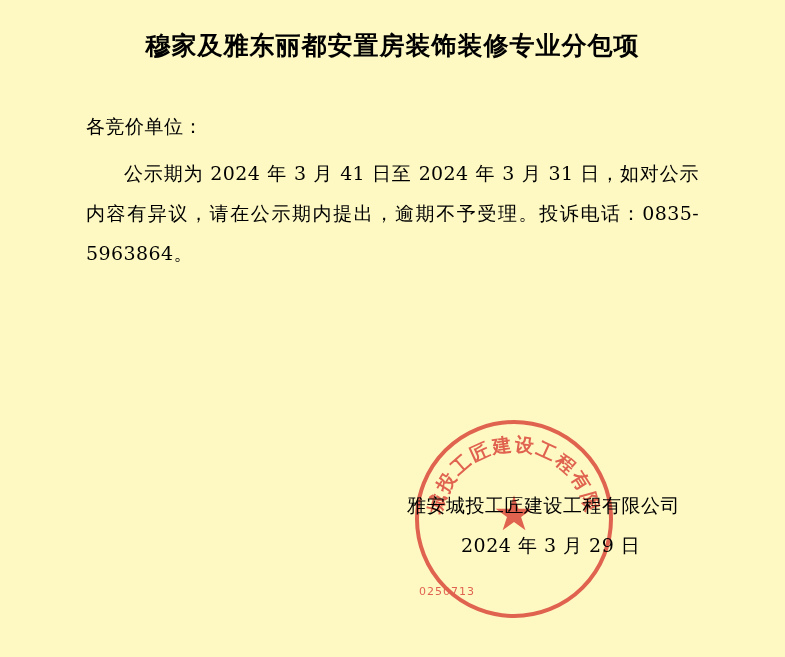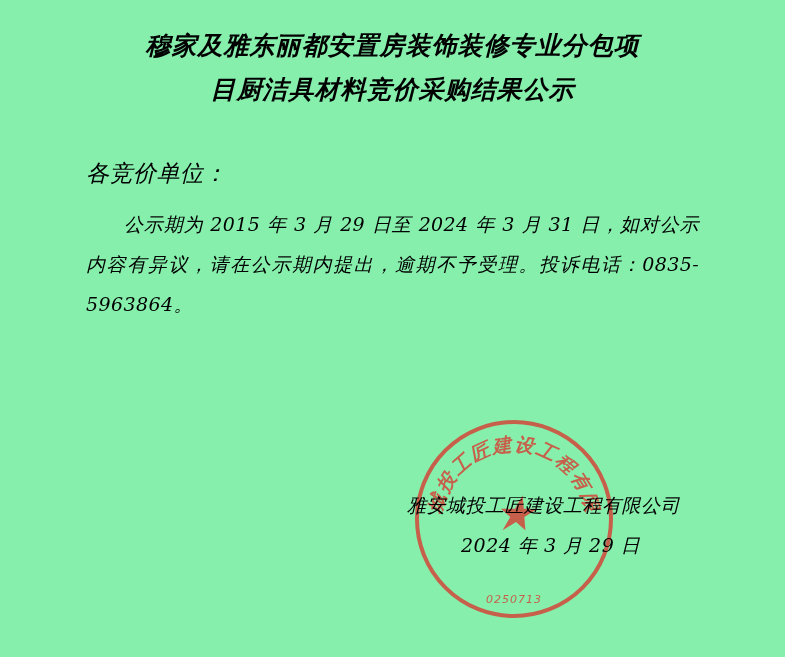--- a/index.html
+++ b/index.html
@@ -11,41 +11,40 @@
     width: 785px;
     height: 657px;
     position: relative;
     overflow: hidden;
     font-family: "DejaVu Serif", "Liberation Serif", serif;
     color: #000;
   }
   .page {
     position: absolute;
     inset: 0;
-    background: #86efac;
-    font-style: italic;
+    background: #fef9c3;
   }
   .title {
     margin: 0;
     padding: 24px 80px 0 80px;
     text-align: center;
     font-family: "DejaVu Serif", "Liberation Serif", serif;
     font-weight: bold;
     font-size: 25px;
     line-height: 1.75;
     letter-spacing: 1px;
   }
   .title-line {
     display: block;
   }
   .body-area {
     padding: 22px 86px 0 86px;
   }
   .salutation {
-    font-size: 23px;
+    font-size: 19px;
     line-height: 1.9;
     margin: 18px 0 0 0;
     letter-spacing: 0.5px;
   }
   .para {
     font-size: 19px;
     line-height: 2.1;
     margin: 10px 0 0 0;
     text-indent: 2em;
     text-align: justify;
@@ -100,42 +99,40 @@
   .seal-arc text {
     font-family: "DejaVu Serif", "Liberation Serif", serif;
     font-size: 19px;
     font-weight: bold;
     fill: #d8392f;
     letter-spacing: 2px;
   }
   .seal-bottom {
     position: absolute;
     left: 0;
-    bottom: 8px;
+    bottom: 16px;
     width: 190px;
-    text-align: center;
     font-size: 11px;
     color: #d8392f;
     letter-spacing: 1px;
     font-family: "DejaVu Sans", sans-serif;
   }
 </style>
 </head>
 <body>
 
 <div class="page">
 
   <h1 class="title">
     <span class="title-line">穆家及雅东丽都安置房装饰装修专业分包项</span>
-    <span class="title-line">目厨洁具材料竞价采购结果公示</span>
   </h1>
 
   <div class="body-area">
     <p class="salutation">各竞价单位：</p>
-    <p class="para">公示期为 2015 年 3 月 29 日至 2024 年 3 月 31 日，如对公示内容有异议，请在公示期内提出，逾期不予受理。投诉电话：0835-5963864。</p>
+    <p class="para">公示期为 2024 年 3 月 41 日至 2024 年 3 月 31 日，如对公示内容有异议，请在公示期内提出，逾期不予受理。投诉电话：0835-5963864。</p>
   </div>
 
   <div class="seal">
     <div class="seal-inner">
       <svg class="seal-arc" viewBox="0 0 190 190">
         <defs>
           <path id="arcpath" d="M 22,100 A 73,73 0 0 1 168,100"></path>
         </defs>
         <text>
           <textPath href="#arcpath" startOffset="50%" text-anchor="middle">雅安城投工匠建设工程有限公司</textPath>

